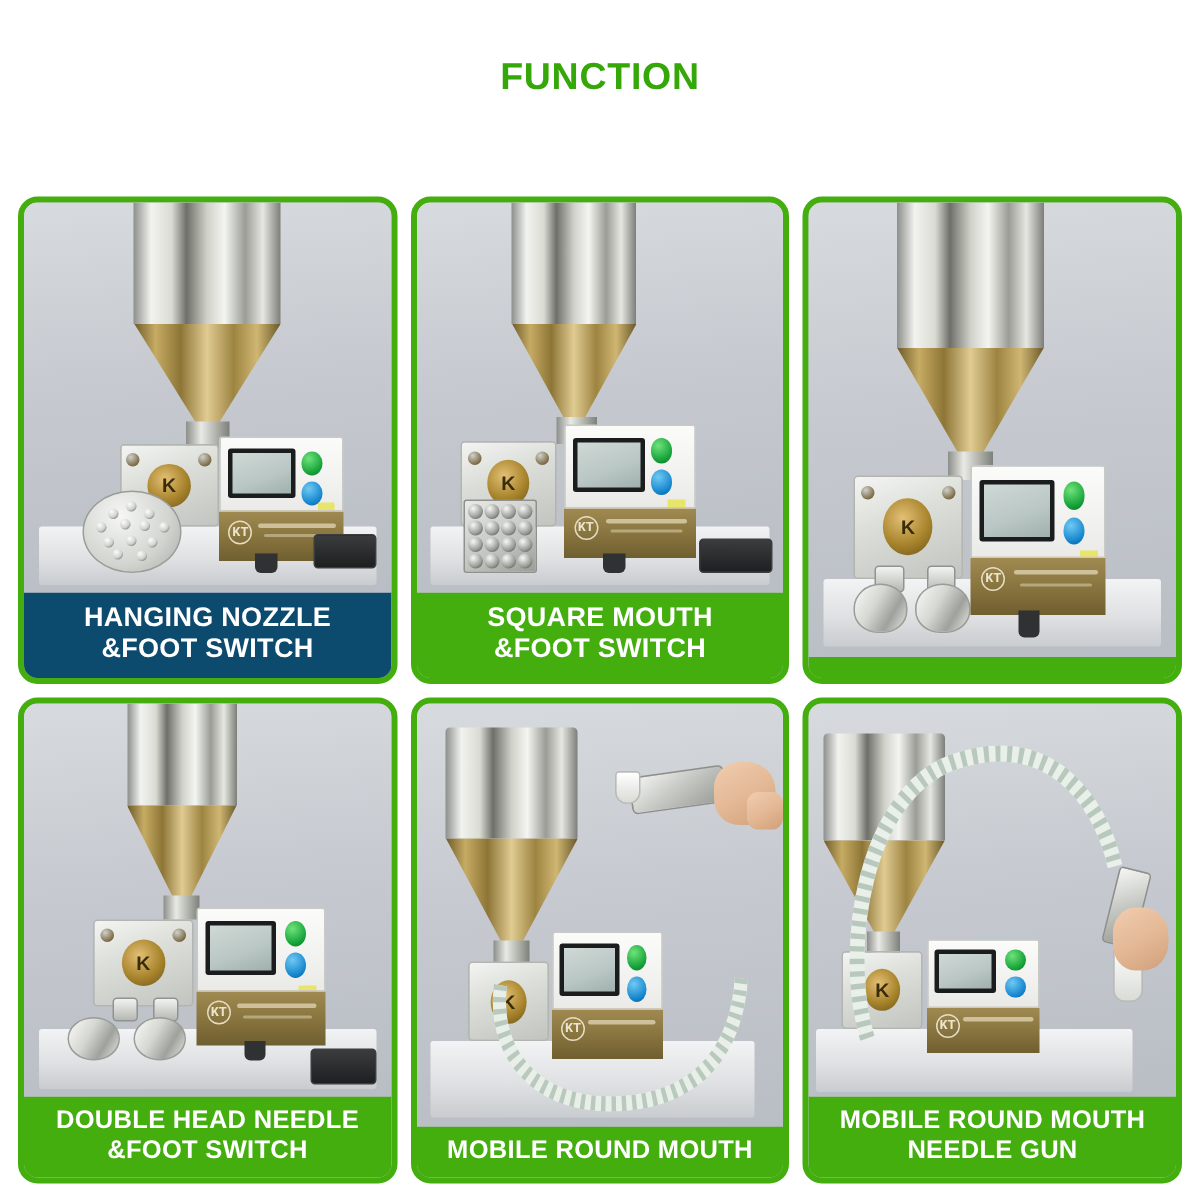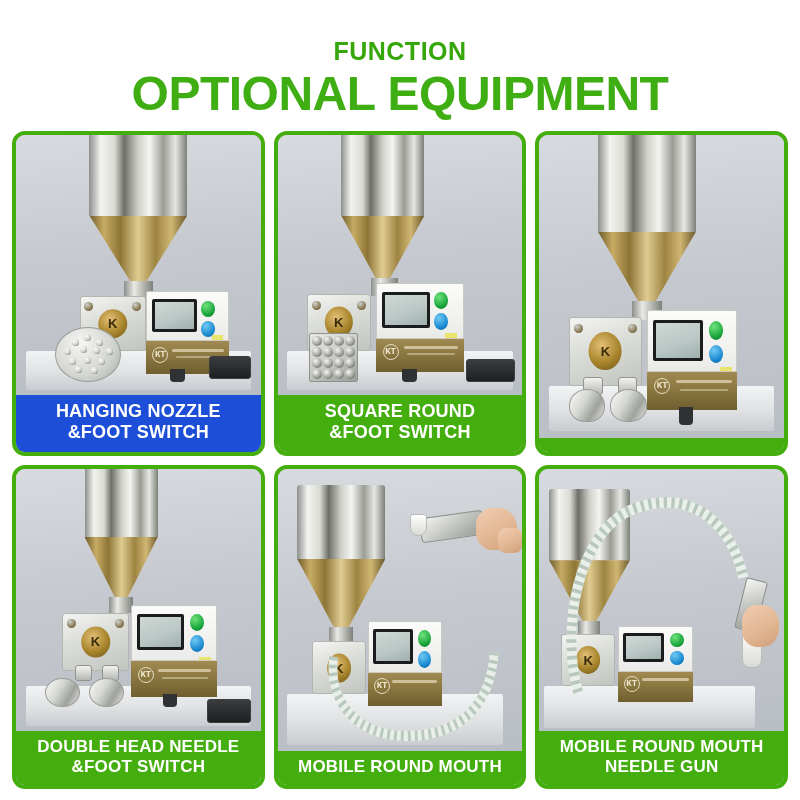--- a/index.html
+++ b/index.html
@@ -184,21 +184,20 @@
     border-radius: 3px 3px 8px 8px; border: 1px solid #b9bbb6;
   }
 </style>
 </head>
 <body>
 
 <div id="page">
 
   <div class="header">
     <div class="eyebrow" style="color: rgb(53, 167, 9);">FUNCTION</div>
-    <div class="headline" style="color: rgb(63, 174, 18);">OPTIONAL EQUIPMENT</div>
   </div>
 
   <div class="grid">
 
     <div class="card" style="border-color: rgb(68, 174, 15);">
       <div class="photo">
         <div class="scene">
           <div class="hopper-cyl" style="left:30%;top:-2%;width:40%;height:33%;"></div>
           <div class="hopper-cone" style="left:30%;top:31%;width:40%;height:26%;"></div>
           <div class="neck" style="left:44%;top:56%;width:12%;height:7%;"></div>
@@ -234,21 +233,21 @@
             <div class="plate" style="height:100%;">
               <div class="mark">KT</div>
               <div class="cn"></div>
                 <div class="cn2"></div>
             </div>
           </div>
           <div class="foot" style="left:63%;bottom:5%;width:6%;height:5%;border-radius:0 0 4px 4px;"></div>
           <div class="pedal" style="right:4%;bottom:6%;width:17%;height:9%;"></div>
         </div>
       </div>
-      <div class="caption" style="background: #1d4ed8; color: rgb(255, 255, 255);">
+      <div class="caption" style="background: #0c4a6e; color: rgb(255, 255, 255);">
         <span>HANGING NOZZLE</span>
         <span class="l2">&amp;FOOT SWITCH</span>
       </div>
     </div>
 
     <div class="card" style="border-color: rgb(68, 174, 15);">
       <div class="photo">
         <div class="scene">
           <div class="hopper-cyl" style="left:26%;top:-3%;width:34%;height:34%;"></div>
           <div class="hopper-cone" style="left:26%;top:31%;width:34%;height:25%;"></div>
@@ -290,21 +289,21 @@
               <div class="mark">KT</div>
               <div class="cn"></div>
                 <div class="cn2"></div>
             </div>
           </div>
           <div class="foot" style="left:51%;bottom:5%;width:6%;height:5%;border-radius:0 0 4px 4px;"></div>
           <div class="pedal" style="right:3%;bottom:5%;width:20%;height:9%;"></div>
         </div>
       </div>
       <div class="caption" style="background: rgb(68, 174, 15); color: rgb(255, 255, 255);">
-        <span>SQUARE ROUND</span>
+        <span>SQUARE MOUTH</span>
         <span class="l2">&amp;FOOT SWITCH</span>
       </div>
     </div>
 
     <div class="card" style="border-color: rgb(68, 174, 15);">
       <div class="photo">
         <div class="scene">
           <div class="hopper-cyl" style="left:24%;top:-4%;width:40%;height:36%;"></div>
           <div class="hopper-cone" style="left:24%;top:32%;width:40%;height:24%;"></div>
           <div class="neck" style="left:38%;top:55%;width:12%;height:6%;"></div>

